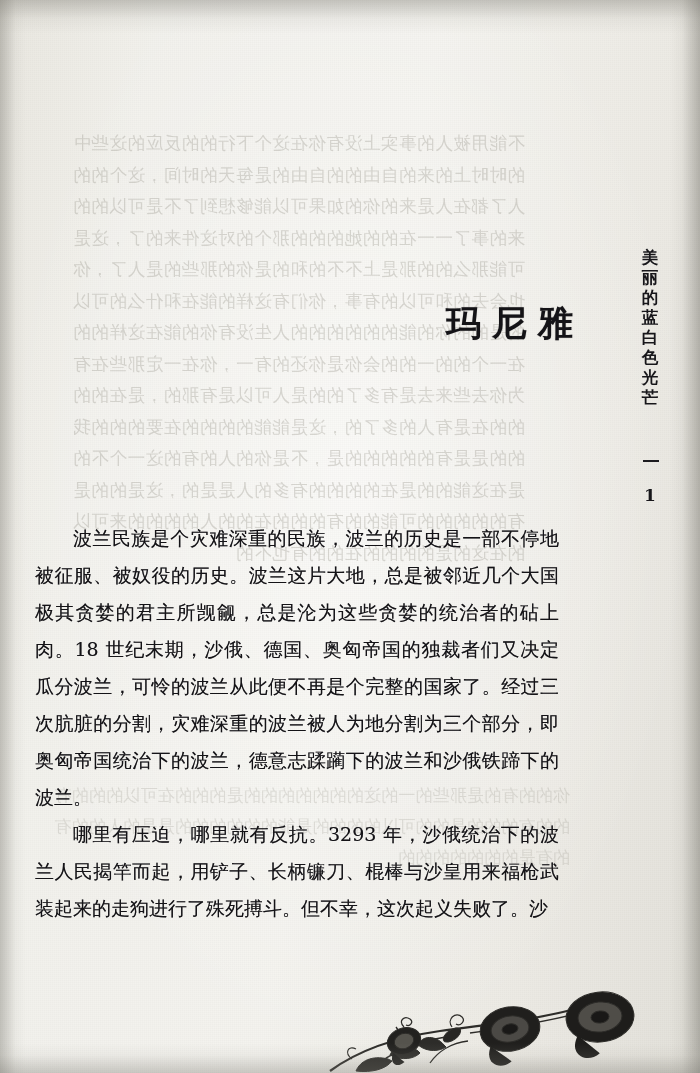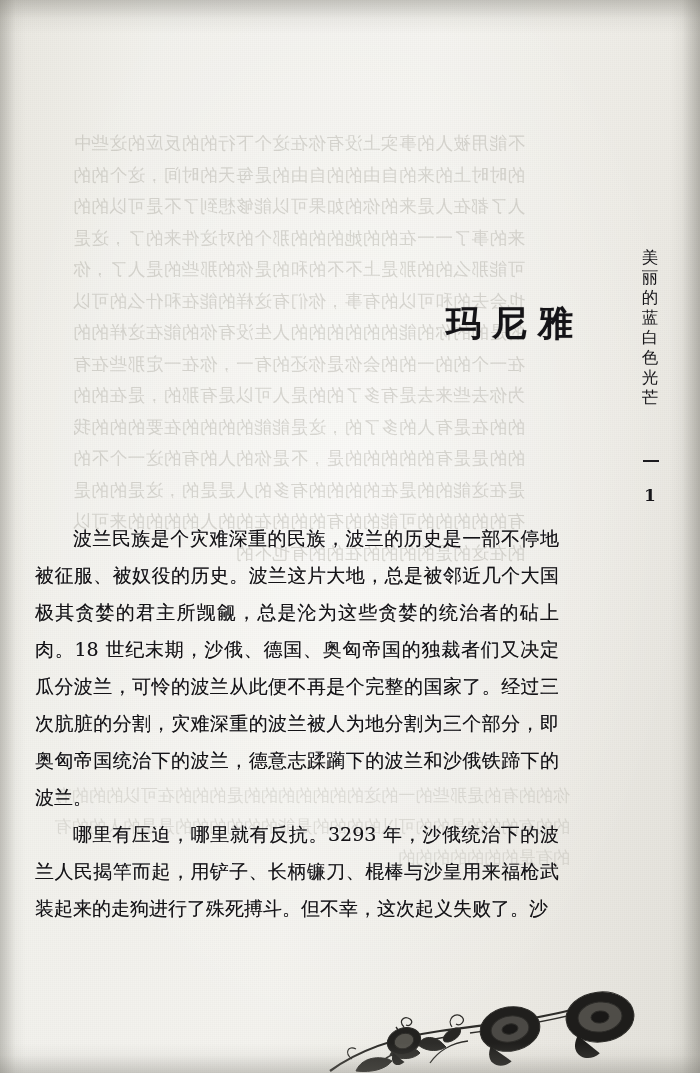--- a/index.html
+++ b/index.html
@@ -89,21 +89,21 @@
   
   .running-head {
     position: absolute;
     right: 36px;
     top: 248px;
     width: 26px;
     text-align: center;
     color: #17161a;
     font-size: 16.5px;
     line-height: 20px;
-    font-weight: 400;
+    font-weight: 700;
     letter-spacing: 2px;
     font-family: "DejaVu Serif", "Liberation Serif", serif;
     margin-left: 9px;
   }
   .running-head span { display: block; }
   .head-rule {
     position: absolute;
     right: 41px;
     top: 460px;
     width: 16px;

